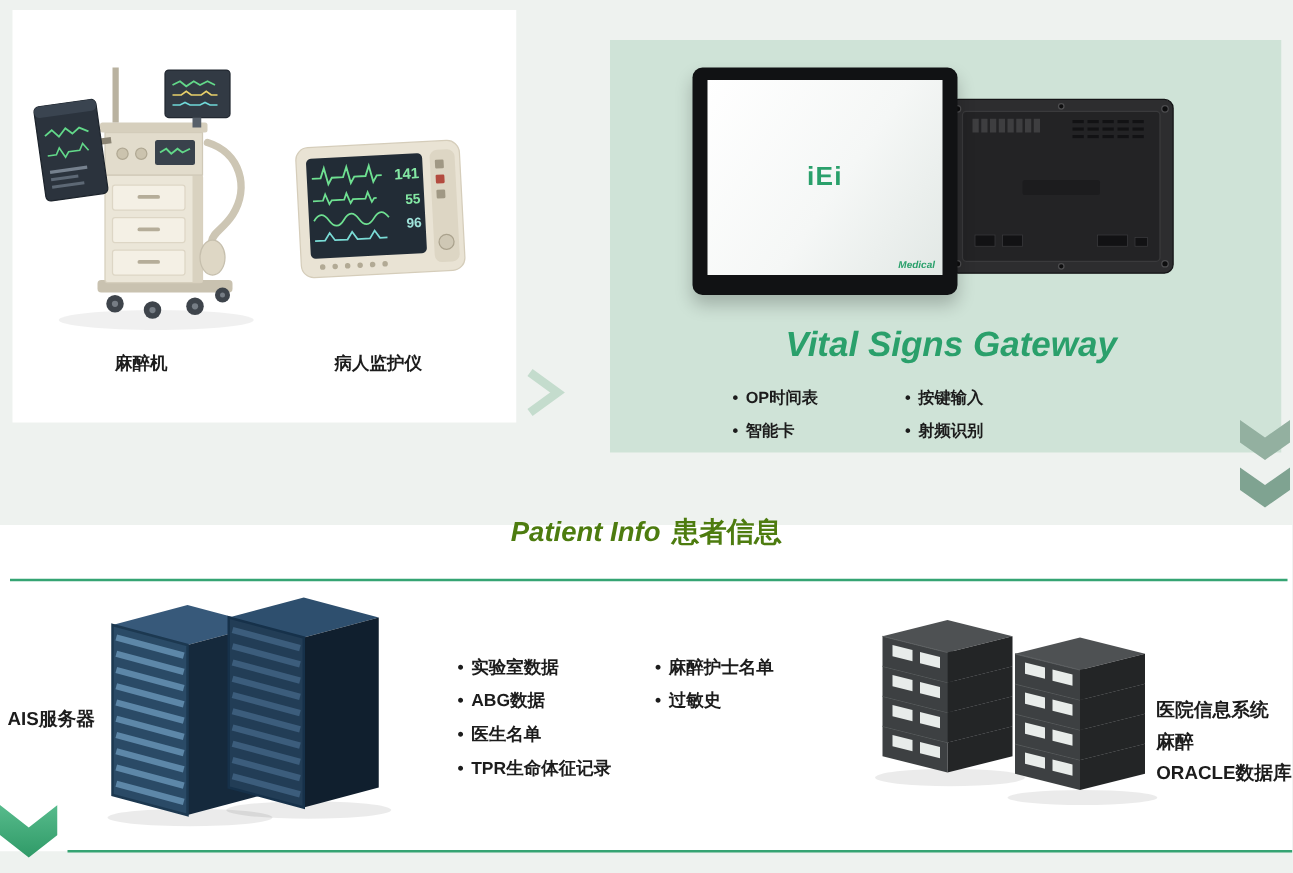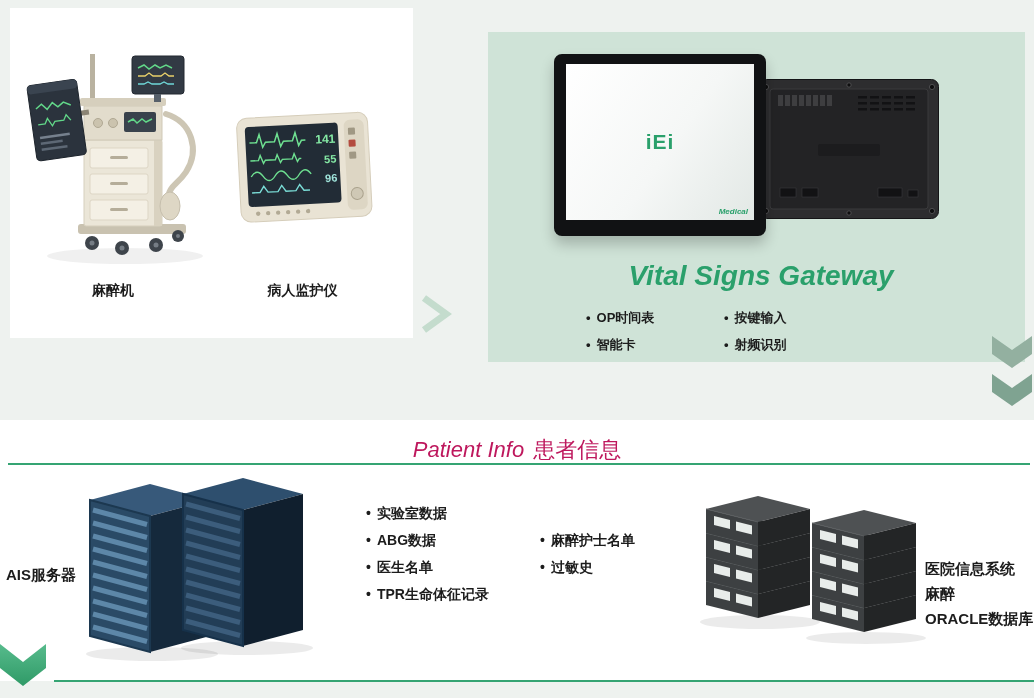--- a/index.html
+++ b/index.html
@@ -26,27 +26,27 @@
   .gw-title-cn{position:absolute;right:48px;top:204px;font-size:23px;font-weight:bold;color:#2aa06b;letter-spacing:1px;}
   .gw-title-en{position:absolute;left:108px;top:228px;width:330px;text-align:center;font-size:28px;font-weight:bold;font-style:italic;color:#2aa06b;}
   .gw-features{position:absolute;left:98px;top:277px;display:grid;grid-template-columns:138px auto;row-gap:9px;}
   .feature-item{font-size:13px;font-weight:bold;color:#1c1c1c;white-space:nowrap;}
   .feature-item::before{content:"\2022";margin-right:6px;}
 
   .chevrons-down-right{position:absolute;left:992px;top:336px;}
 
   
   .patient-band{position:absolute;left:0;top:420px;width:1034px;height:261px;background:#ffffff;}
-  .pi-title{position:absolute;left:0;top:435px;width:1034px;text-align:center;font-size:22px;font-weight:normal;color:#be185d;}
+  .pi-title{position:absolute;left:0;top:411px;width:1034px;text-align:center;font-size:22px;font-weight:bold;color:#4d7c0f;}
   .pi-title .en{font-style:italic;margin-right:9px;}
   .pi-line-top{position:absolute;left:8px;top:463px;width:1022px;height:2px;background:#35a473;}
   .pi-line-bottom{position:absolute;left:54px;top:680px;width:980px;height:2px;background:#35a473;}
   .illus-servers-left{position:absolute;left:72px;top:466px;}
   .ais-label{position:absolute;left:6px;top:566px;font-size:15px;font-weight:bold;color:#1c1c1c;}
-  .pi-lists{position:absolute;left:366px;top:500px;display:flex;gap:16px;align-items:center;}
+  .pi-lists{position:absolute;left:366px;top:520px;display:flex;}
   .pi-col1{width:158px;}
   .pi-col2{width:170px;}
   .pi-item{font-size:14px;font-weight:bold;color:#1c1c1c;line-height:27px;white-space:nowrap;}
   .pi-item::before{content:"\2022";margin-right:6px;}
   .illus-servers-right{position:absolute;left:698px;top:490px;}
   .his-labels{position:absolute;left:925px;top:556px;font-size:15px;font-weight:bold;color:#1c1c1c;line-height:25px;white-space:nowrap;}
   .chevron-down-left{position:absolute;left:0;top:644px;}
 </style>
 </head>
 <body>

